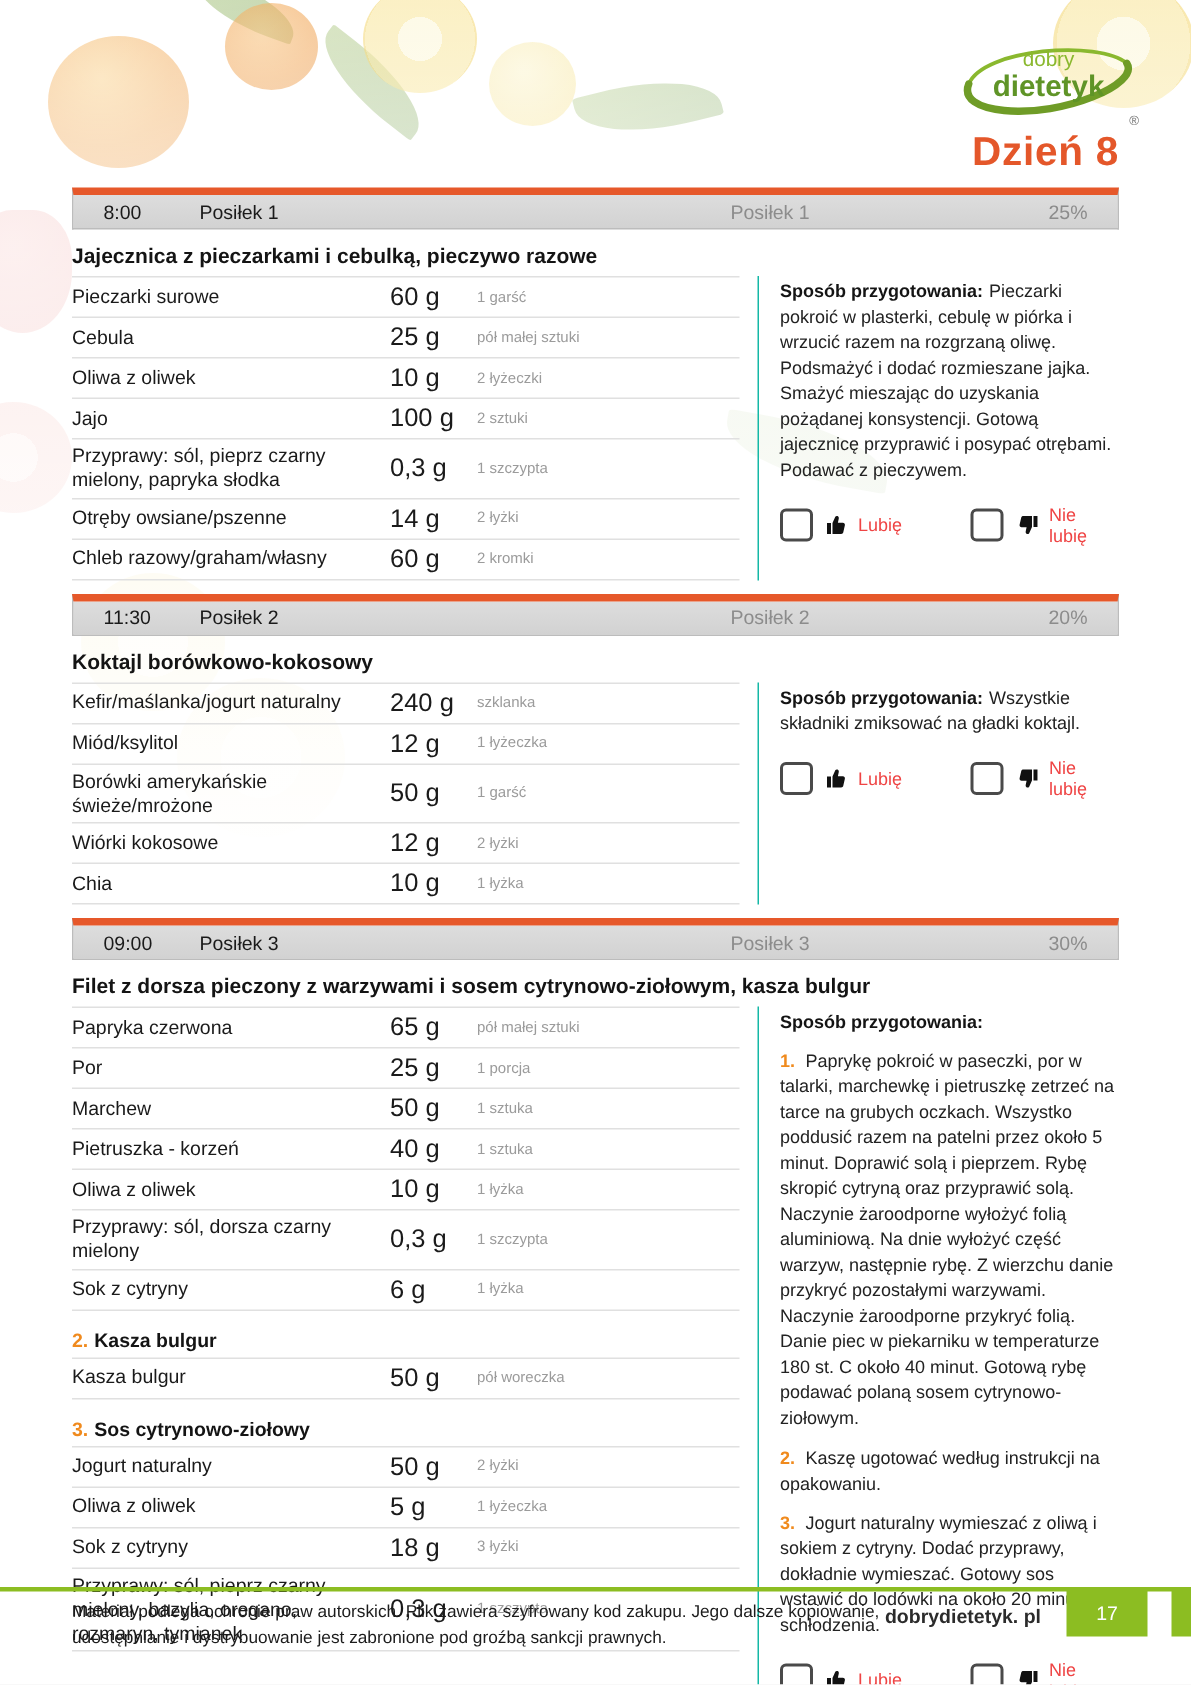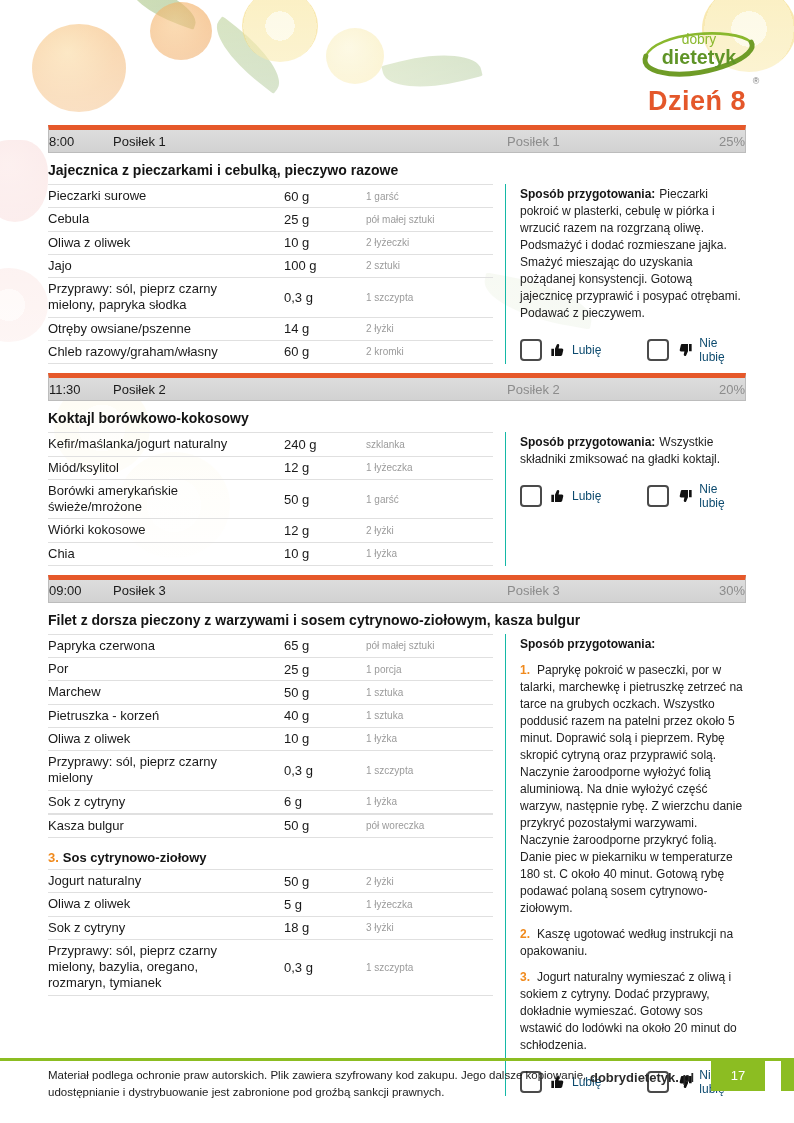--- a/index.html
+++ b/index.html
@@ -32,46 +32,46 @@
     background:radial-gradient(circle,#fdf6d8 0 35%,#f6e59b 35% 80%,#f0d678 80%);opacity:.45;}
   .decor::after{content:"";position:absolute;inset:0;
     background:linear-gradient(180deg,rgba(255,255,255,.18) 0,rgba(255,255,255,.5) 130px,#fff 580px);}
   
   .logo{position:absolute;top:20px;right:30px;width:128px;height:68px;z-index:2;}
   
   .content{position:relative;z-index:1;padding:86px 48px 0 48px;}
   .day-title{margin:0 0 8px 20px;font-size:27px;font-weight:bold;color:#e4572a;letter-spacing:.5px;text-align:right;}
   .meal{margin-bottom:9px;}
   .meal-bar{display:flex;align-items:center;height:22px;background:linear-gradient(#dddddd,#d2d2d2);
-    border:1px solid #bcbcbc;border-top:5px solid #e6582a;padding:0 0;font-size:13px;color:#1a1a1a;}
+    border:1px solid #bcbcbc;border-top:5px solid #e6582a;padding:0 20px;font-size:13px;color:#1a1a1a;}
   .bar-time{width:64px;}
   .bar-name{flex:1;}
   .bar-ghost{width:192px;color:#8c8c8c;}
   .bar-pct{width:46px;text-align:right;color:#8c8c8c;}
   .meal-title{margin:9px 0 6px 0;font-size:14px;font-weight:bold;color:#141414;}
   .meal-body{display:flex;align-items:stretch;}
   .col-left{width:445px;flex:0 0 445px;}
   .col-right{flex:1;border-left:1px solid #14b8a6;margin-left:12px;padding-left:14px;padding-top:2px;}
   .sub-heading{margin:12px 0 4px 0;font-size:13px;font-weight:bold;color:#141414;}
   .sub:first-child .sub-heading{margin-top:2px;}
   .num{color:#f08a1d;font-weight:bold;margin-right:4px;}
   .ing-table{border-top:1px solid #e0e0e0;}
-  .ing-row{display:flex;align-items:center;border-bottom:1px solid #e0e0e0;padding:3px 0;min-height:16px;gap:24px;}
+  .ing-row{display:flex;align-items:center;border-bottom:1px solid #e0e0e0;padding:3px 0;min-height:16px;}
   .ing-name{width:206px;flex:0 0 206px;font-size:13px;color:#1a1a1a;line-height:1.25;padding-right:6px;}
-  .ing-amount{width:58px;flex:0 0 58px;font-size:13px;color:#1a1a1a;}
+  .ing-amount{width:58px;flex:0 0 58px;font-size:17px;color:#1a1a1a;}
   .ing-measure{flex:1;font-size:10px;color:#9b9b9b;}
   .prep-p{margin:0 0 9px 0;font-size:12px;line-height:1.42;color:#222;}
   .prep-label{font-weight:bold;color:#141414;}
   .prep-intro{margin-left:4px;}
   .step span{margin-left:3px;}
   .like-row{display:flex;align-items:center;margin-top:14px;}
   .checkbox{width:18px;height:18px;border:2px solid #4a4a4a;border-radius:4px;background:#fff;
     display:inline-block;cursor:pointer;}
   .thumb{width:16px;height:16px;margin-left:8px;}
-  .like-label{font-size:12px;color:#0c4a6e;margin-left:6px;}
+  .like-label{font-size:12px;color:#ef4444;margin-left:6px;}
   .group2{margin-left:46px;}
   
   .footer{position:absolute;left:0;right:0;top:1058px;height:64px;border-top:3px solid #8cbd22;z-index:1;}
   .copyright{position:absolute;left:48px;top:6px;width:545px;margin:0;font-size:11.5px;
     line-height:1.5;color:#1c1c1c;}
   .site{position:absolute;right:100px;top:9px;font-size:13px;font-weight:bold;color:#2b2b2b;}
   .pagebox{position:absolute;right:29px;top:-1px;width:54px;height:31px;background:#8cbd22;
     color:#fff;font-size:13px;display:flex;align-items:center;justify-content:center;}
   .edgebox{position:absolute;right:0;top:-1px;width:13px;height:31px;background:#8cbd22;}
 </style>
@@ -299,36 +299,39 @@
                         <span class="ing-measure">1 sztuka</span>
                       </div>
 
                       <div class="ing-row">
                         <span class="ing-name">Oliwa z oliwek</span>
                         <span class="ing-amount">10 g</span>
                         <span class="ing-measure">1 łyżka</span>
                       </div>
 
                       <div class="ing-row">
-                        <span class="ing-name">Przyprawy: sól, pieprz czarny mielony</span>
+                        <span class="ing-name">Przyprawy: sól, dorsza czarny mielony</span>
                         <span class="ing-amount">0,3 g</span>
                         <span class="ing-measure">1 szczypta</span>
                       </div>
 
 
                       <div class="ing-row">
                         <span class="ing-name">Sok z cytryny</span>
                         <span class="ing-amount">6 g</span>
                         <span class="ing-measure">1 łyżka</span>
                       </div>
 
                   </div>
                 </div>
 
                 <div class="sub">
+                  <div class="sub-heading hide-if-empty">
+                    <span class="num">2.</span><span>Kasza bulgur</span>
+                  </div>
                   <div class="ing-table">
 
                       <div class="ing-row">
                         <span class="ing-name">Kasza bulgur</span>
                         <span class="ing-amount">50 g</span>
                         <span class="ing-measure">pół woreczka</span>
                       </div>
 
                   </div>
                 </div>

